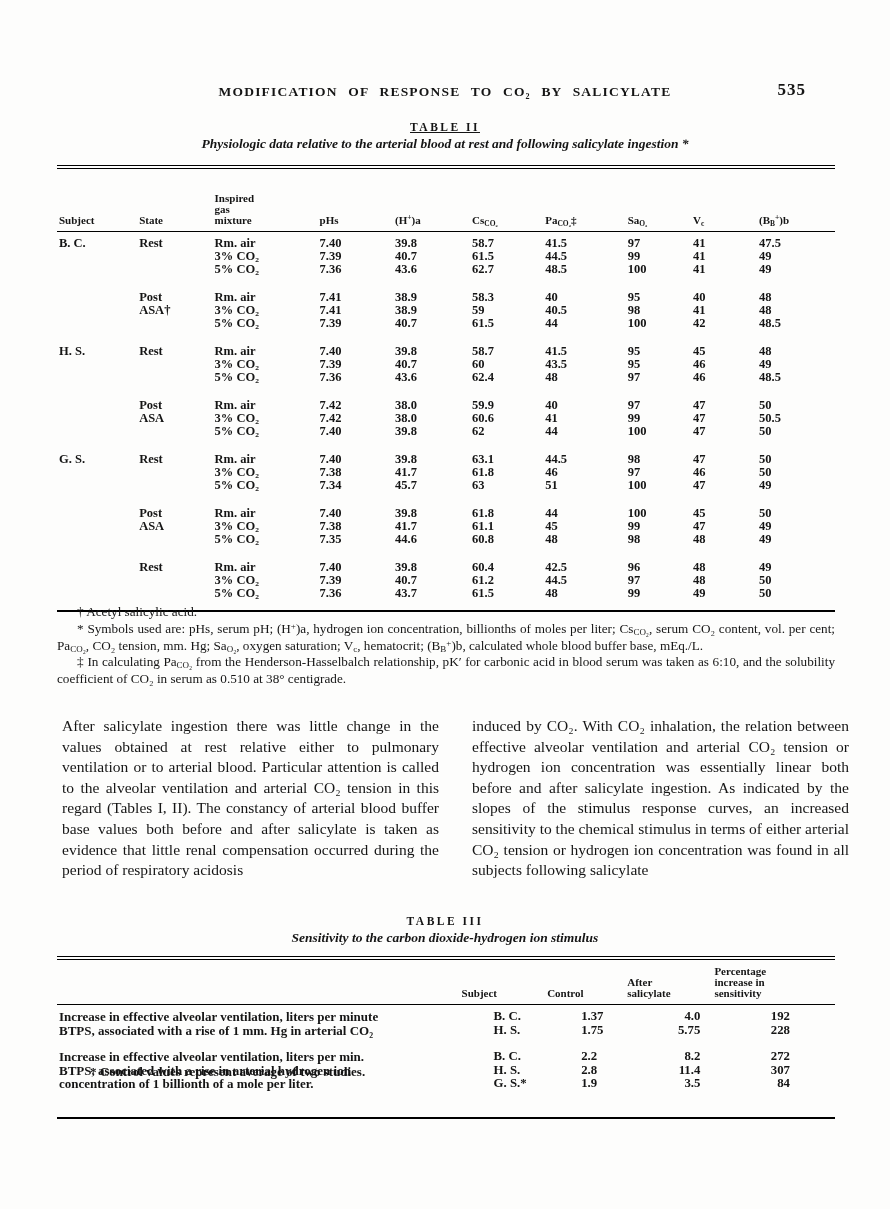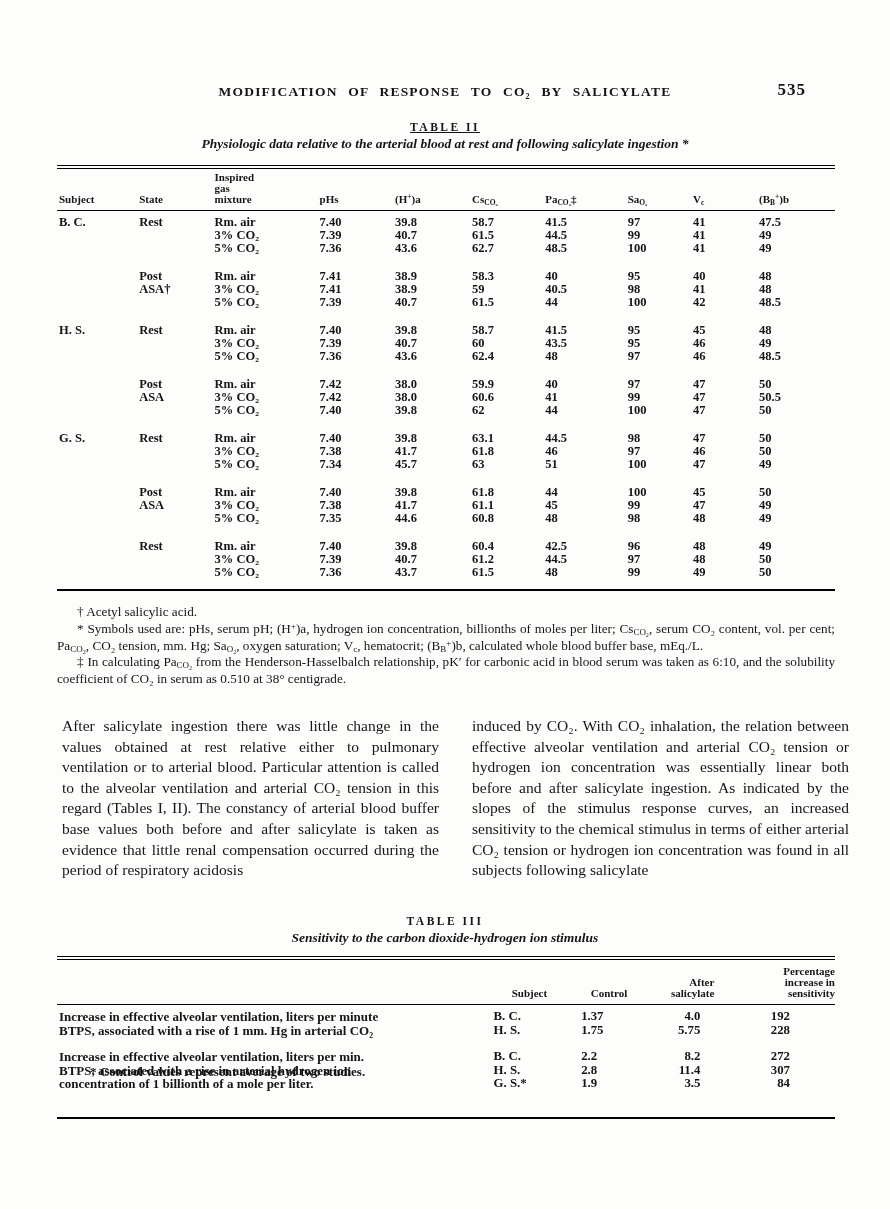--- a/index.html
+++ b/index.html
@@ -25,21 +25,21 @@
   .t3-caption { top:930px; }
 
   table { border-collapse:collapse; table-layout:fixed; }
 
   .t2 {
     position:absolute; top:165px; left:57px; width:778px;
     border-top:4px double #000; border-bottom:2px solid #000;
   }
   .t2 thead th {
     border-bottom:1.5px solid #000; vertical-align:bottom; text-align:left;
-    font-size:11px; font-weight:bold; padding:3px 0 5px 2px;
+    font-size:11px; font-weight:bold; padding:24px 0 5px 2px;
     white-space:pre-line; line-height:11px;
   }
   .t2 tbody td {
     font-size:12.5px; font-weight:bold; line-height:13px;
     padding:0 0 0 2px; white-space:nowrap; text-align:left;
   }
   .t2 tbody tr:first-child td { padding-top:5px; }
   .t2 tbody tr:last-child td { padding-bottom:10px; }
   .t2 tr.spacer td { height:15px; padding:0; }
 
@@ -55,21 +55,21 @@
   }
   .bodycol p { margin:0; }
   .col-left  { left:62px; }
   .col-right { left:472px; }
 
   .t3 {
     position:absolute; top:956px; left:57px; width:778px;
     border-top:4px double #000; border-bottom:2.5px solid #000;
   }
   .t3 thead th {
-    border-bottom:1.5px solid #000; vertical-align:bottom; text-align:right;
+    border-bottom:1.5px solid #000; vertical-align:bottom; text-align:left;
     font-size:11px; font-weight:bold; padding:6px 0 5px 0;
     white-space:pre-line; line-height:11px;margin-top:28px;
   }
   .t3 tbody td { font-size:12.8px; font-weight:bold; line-height:13.5px; padding:0; white-space:nowrap; text-align:left; }
   .t3 tbody tr:first-child td { padding-top:5px; }
   .t3 tbody tr:last-child td { padding-bottom:26px; }
   .t3 tr.spacer td { height:13px; padding:0; }
   .t3 tbody td:nth-child(1) { padding-left:2px; font-size:13px; }
   .t3 tbody td:nth-child(2) { padding-left:32px; }
   .t3 tbody td:nth-child(3) { padding-left:34px; }

